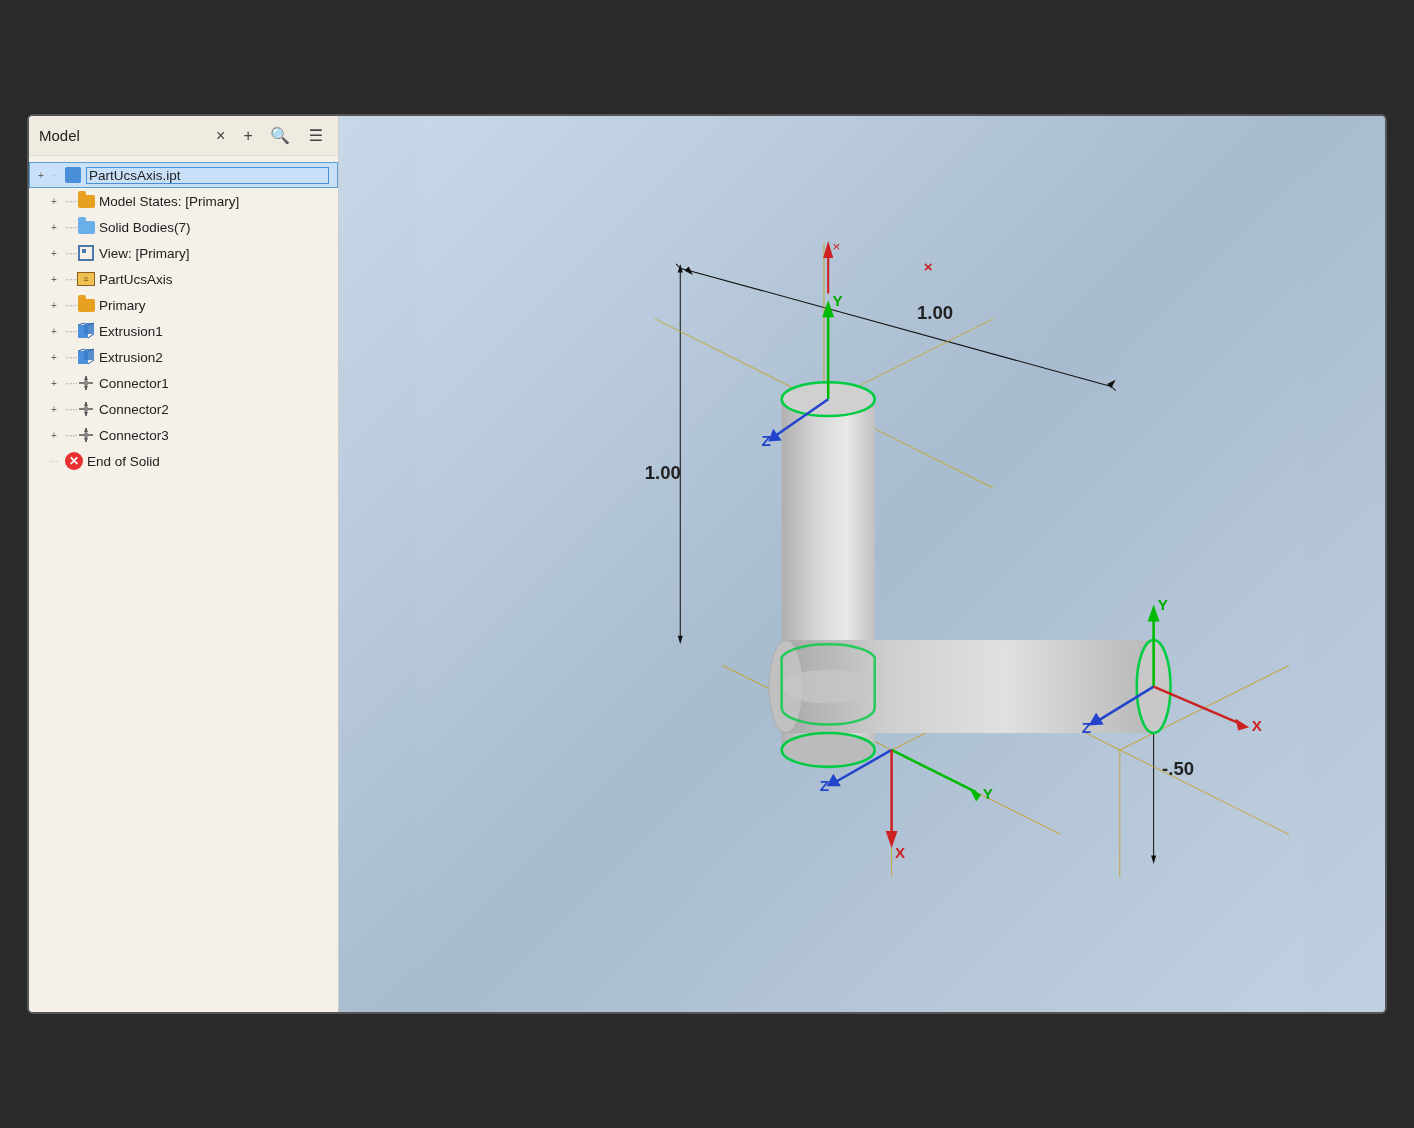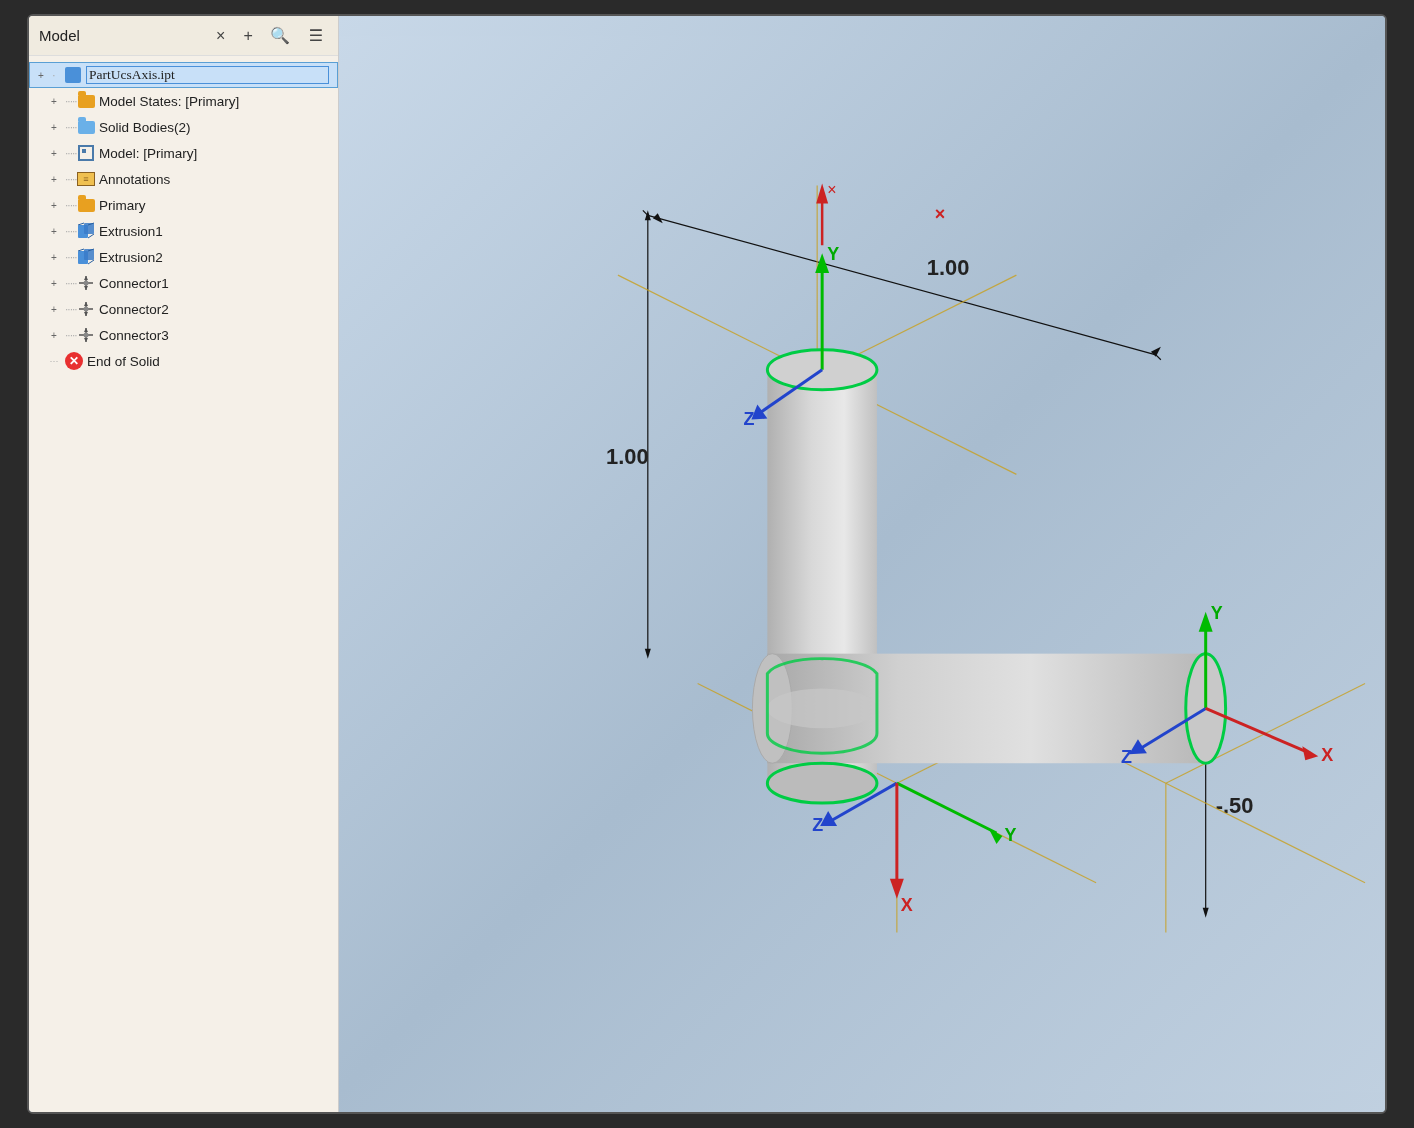--- a/index.html
+++ b/index.html
@@ -7,21 +7,21 @@
       width: 1414px;
       height: 1128px;
       background: #2a2a2a;
       display: flex;
       align-items: center;
       justify-content: center;
       font-family: 'Segoe UI', Arial, sans-serif;
     }
     .main-window {
       width: 1360px;
-      height: 1100px;
+      height: 900px;
       background: #b8c8d8;
       border-radius: 6px;
       border: 2px solid #555;
       display: flex;
       overflow: hidden;
       position: relative;
     }
     
     .sidebar {
       width: 310px;
@@ -130,21 +130,21 @@
       <button class="sidebar-btn">☰</button>
     </div>
     <div class="tree">
 
       <div class="tree-item selected" style="padding-left: 4px;">
         <span class="tree-expand">+</span>
         <span class="tree-dots">·</span>
         <span class="tree-icon">
           <span style="width:16px;height:16px;background:#4a90d9;border-radius:2px;display:inline-block;"></span>
         </span>
-        <span class="tree-label" style="font-size:13.5px;border:1.5px solid #4a90d9;padding:0 2px;font-family:Liberation Serif, serif;">PartUcsAxis.ipt</span>
+        <span class="tree-label" style="font-size:13.5px;border:1.5px solid #4a90d9;padding:0 2px;">PartUcsAxis.ipt</span>
       </div>
 
       <div class="tree-item" style="padding-left: 18px;">
         <span class="tree-expand">+</span>
         <span class="tree-dots" style="color:#aaa;font-size:10px;">·····</span>
         <span class="tree-icon">
           <span style="display:inline-block;width:17px;height:13px;background:#e8a020;border-radius:1px 2px 2px 2px;position:relative;">
             <span style="position:absolute;top:-4px;left:0;width:8px;height:4px;background:#e8a020;border-radius:2px 2px 0 0;display:block;"></span>
           </span>
         </span>
@@ -152,41 +152,41 @@
       </div>
 
       <div class="tree-item" style="padding-left: 18px;">
         <span class="tree-expand">+</span>
         <span class="tree-dots" style="color:#aaa;font-size:10px;">·····</span>
         <span class="tree-icon">
           <span style="display:inline-block;width:17px;height:13px;background:#6ab0e8;border-radius:1px 2px 2px 2px;position:relative;">
             <span style="position:absolute;top:-4px;left:0;width:8px;height:4px;background:#6ab0e8;border-radius:2px 2px 0 0;display:block;"></span>
           </span>
         </span>
-        <span class="tree-label">Solid Bodies(2)</span>
+        <span class="tree-label">Solid Bodies(7)</span>
       </div>
 
       <div class="tree-item" style="padding-left: 18px;">
         <span class="tree-expand">+</span>
         <span class="tree-dots" style="color:#aaa;font-size:10px;">·····</span>
         <span class="tree-icon">
           <span style="display:inline-block;width:16px;height:16px;border:2px solid #4a7aaa;background:transparent;position:relative;">
             <span style="position:absolute;top:2px;left:2px;width:4px;height:4px;background:#4a7aaa;display:block;"></span>
           </span>
         </span>
-        <span class="tree-label">Model: [Primary]</span>
+        <span class="tree-label">View: [Primary]</span>
       </div>
 
       <div class="tree-item" style="padding-left: 18px;">
         <span class="tree-expand">+</span>
         <span class="tree-dots" style="color:#aaa;font-size:10px;">·····</span>
         <span class="tree-icon">
           <span style="display:inline-block;width:18px;height:14px;background:#f0c050;border:1.5px solid #8a6020;position:relative;font-size:9px;color:#8a6020;text-align:center;line-height:12px;">≡</span>
         </span>
-        <span class="tree-label">Annotations</span>
+        <span class="tree-label">PartUcsAxis</span>
       </div>
 
       <div class="tree-item" style="padding-left: 18px;">
         <span class="tree-expand">+</span>
         <span class="tree-dots" style="color:#aaa;font-size:10px;">·····</span>
         <span class="tree-icon">
           <span style="display:inline-block;width:17px;height:13px;background:#e8a020;border-radius:1px 2px 2px 2px;position:relative;">
             <span style="position:absolute;top:-4px;left:0;width:8px;height:4px;background:#e8a020;border-radius:2px 2px 0 0;display:block;"></span>
           </span>
         </span>

